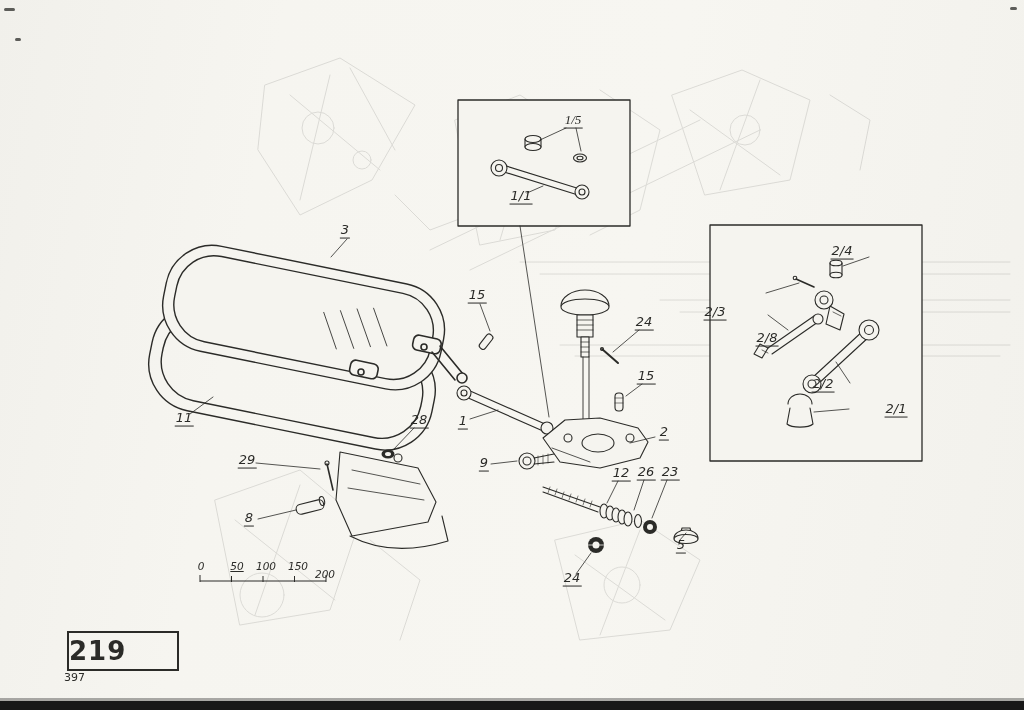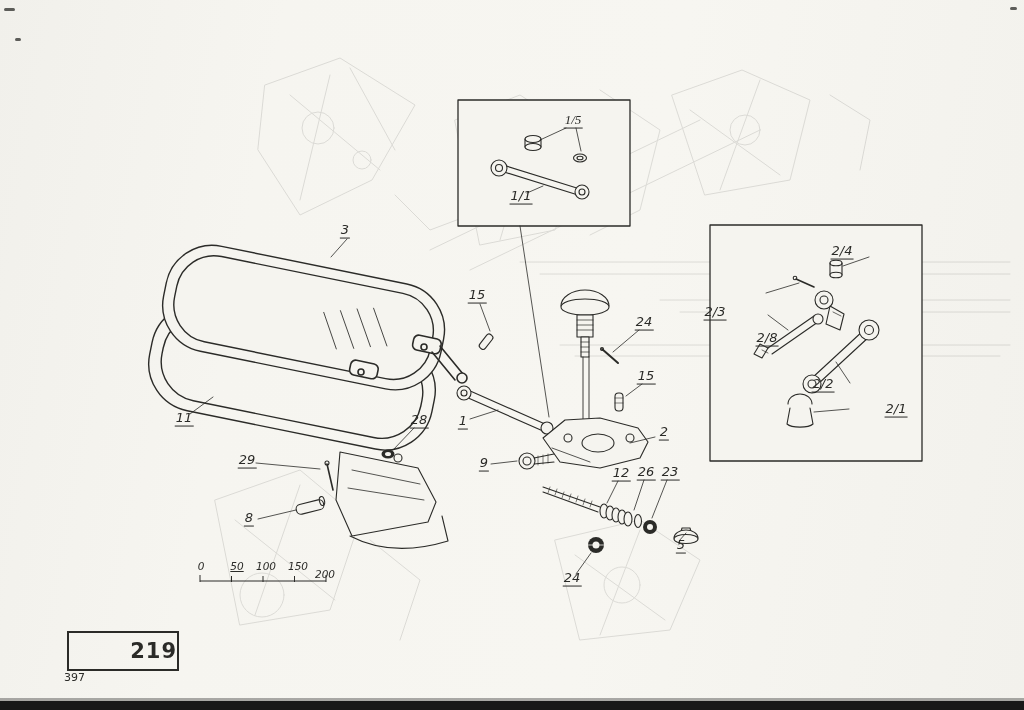--- a/index.html
+++ b/index.html
@@ -7,21 +7,21 @@
   body{width:1024px;height:710px;overflow:hidden;background:#e8e7e2;}
   .page{position:relative;width:1024px;height:710px;
         background:linear-gradient(100deg,#f1f0eb 0%,#f6f5f0 25%,#f7f6f1 60%,#f2f1ec 100%);
         font-family:"DejaVu Sans",sans-serif;color:var(--ink);}
   .art{position:absolute;left:0;top:0;color:var(--ink);}
   .labels-layer,.scale-layer{position:absolute;left:0;top:0;width:100%;height:100%;pointer-events:none;}
   .part-label{position:absolute;transform:translate(-50%,-58%);font-style:italic;font-size:13px;
         line-height:1.1;border-bottom:1px solid var(--ink);padding:0 1px 1px;white-space:nowrap;}
   .scale-label{position:absolute;transform:translate(-50%,-100%);font-style:italic;font-size:10.5px;}
   .pagebox{position:absolute;left:67px;top:631px;width:108px;height:36px;border:2px solid var(--ink);
-        display:flex;align-items:center;justify-content:flex-end;font-weight:bold;font-size:21px;
+        display:flex;align-items:center;justify-content:flex-start;font-weight:bold;font-size:26px;
         letter-spacing:1px;}
   .footer-num{position:absolute;left:64px;top:671px;font-size:11px;}
   .scan-edge{position:absolute;left:0;bottom:0;width:100%;height:9px;background:#181818;}
   .scan-edge::before{content:"";position:absolute;left:0;top:-3px;width:100%;height:3px;background:rgba(24,24,24,.35);}
   svg .pf{fill:var(--paper);}
   svg .if{fill:var(--ink);}
   svg .ps{stroke:var(--paper);}
 </style>
 </head>
 <body>

